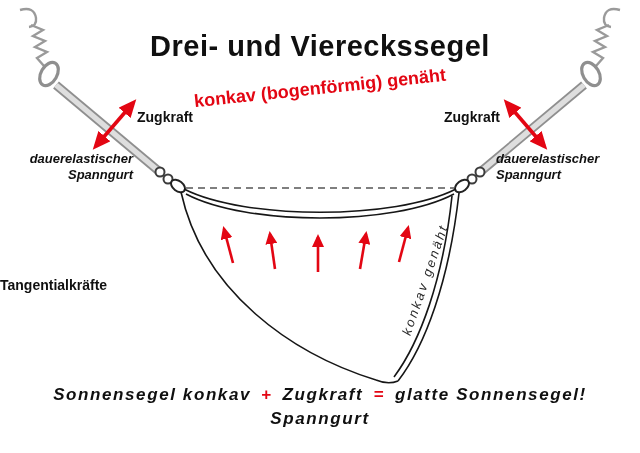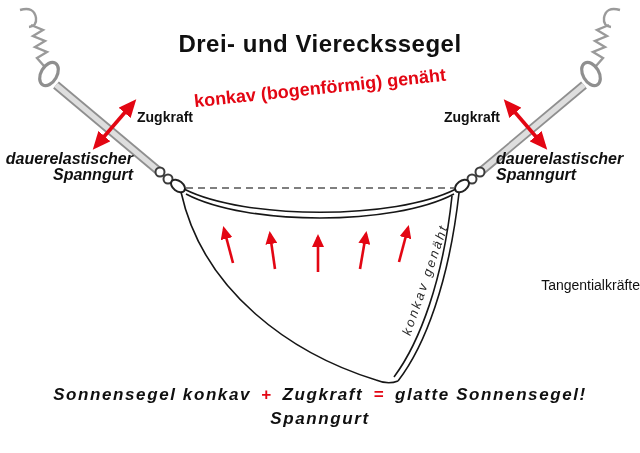--- a/index.html
+++ b/index.html
@@ -1,30 +1,30 @@
 <!DOCTYPE html>
 <html><head>
 <meta charset="utf-8">
 <style>
   * { margin:0; padding:0; box-sizing:border-box; }
   html,body { background:#ffffff; }
   body { font-family:"Liberation Sans", sans-serif; }
   .stage { position:relative; width:640px; height:453px; background:#ffffff; overflow:hidden; }
   .stage > svg { position:absolute; left:0; top:0; }
   .txt { position:absolute; color:#101010; }
-  .title { left:0; right:0; top:30px; text-align:center; font-size:24px; font-weight:bold; letter-spacing:.5px; }
+  .title { left:0; right:0; top:30px; text-align:center; font-size:29px; font-weight:bold; letter-spacing:.5px; }
   .subtitle { left:50%; top:78px; transform:translateX(-50%) rotate(-6deg); transform-origin:center;
               color:#e30613; font-size:18px; font-weight:bold; white-space:nowrap; }
   .zug { font-size:14px; font-weight:bold; }
   .zug-left { left:137px; top:109px; }
   .zug-right { left:444px; top:109px; }
-  .spann { font-size:16px; font-weight:bold; font-style:italic; line-height:15.5px; }
+  .spann { font-size:13px; font-weight:bold; font-style:italic; line-height:15.5px; }
   .spann-left { left:2px; top:151px; width:131px; text-align:right; }
   .spann-right { left:496px; top:151px; width:145px; text-align:left; }
-  .tangential { left:0; right:0; top:277px; text-align:right; font-size:14px; font-weight:normal; }
+  .tangential { left:0; right:0; top:277px; text-align:left; font-size:14px; font-weight:bold; }
   .seam-label { left:350px; top:272px; width:150px; text-align:center; transform:rotate(-71deg);
                 font-style:italic; font-size:13px; letter-spacing:2.5px; color:#2a2a2a; white-space:nowrap; }
   .caption { left:0; right:0; text-align:center; font-size:17px; font-weight:bold; font-style:italic; letter-spacing:1.6px; }
   .caption1 { top:385px; }
   .caption1 span { margin:16px 5px; }
   .caption2 { top:409px; }
   .red { color:#e30613; }
 </style>
 </head>
 <body>

